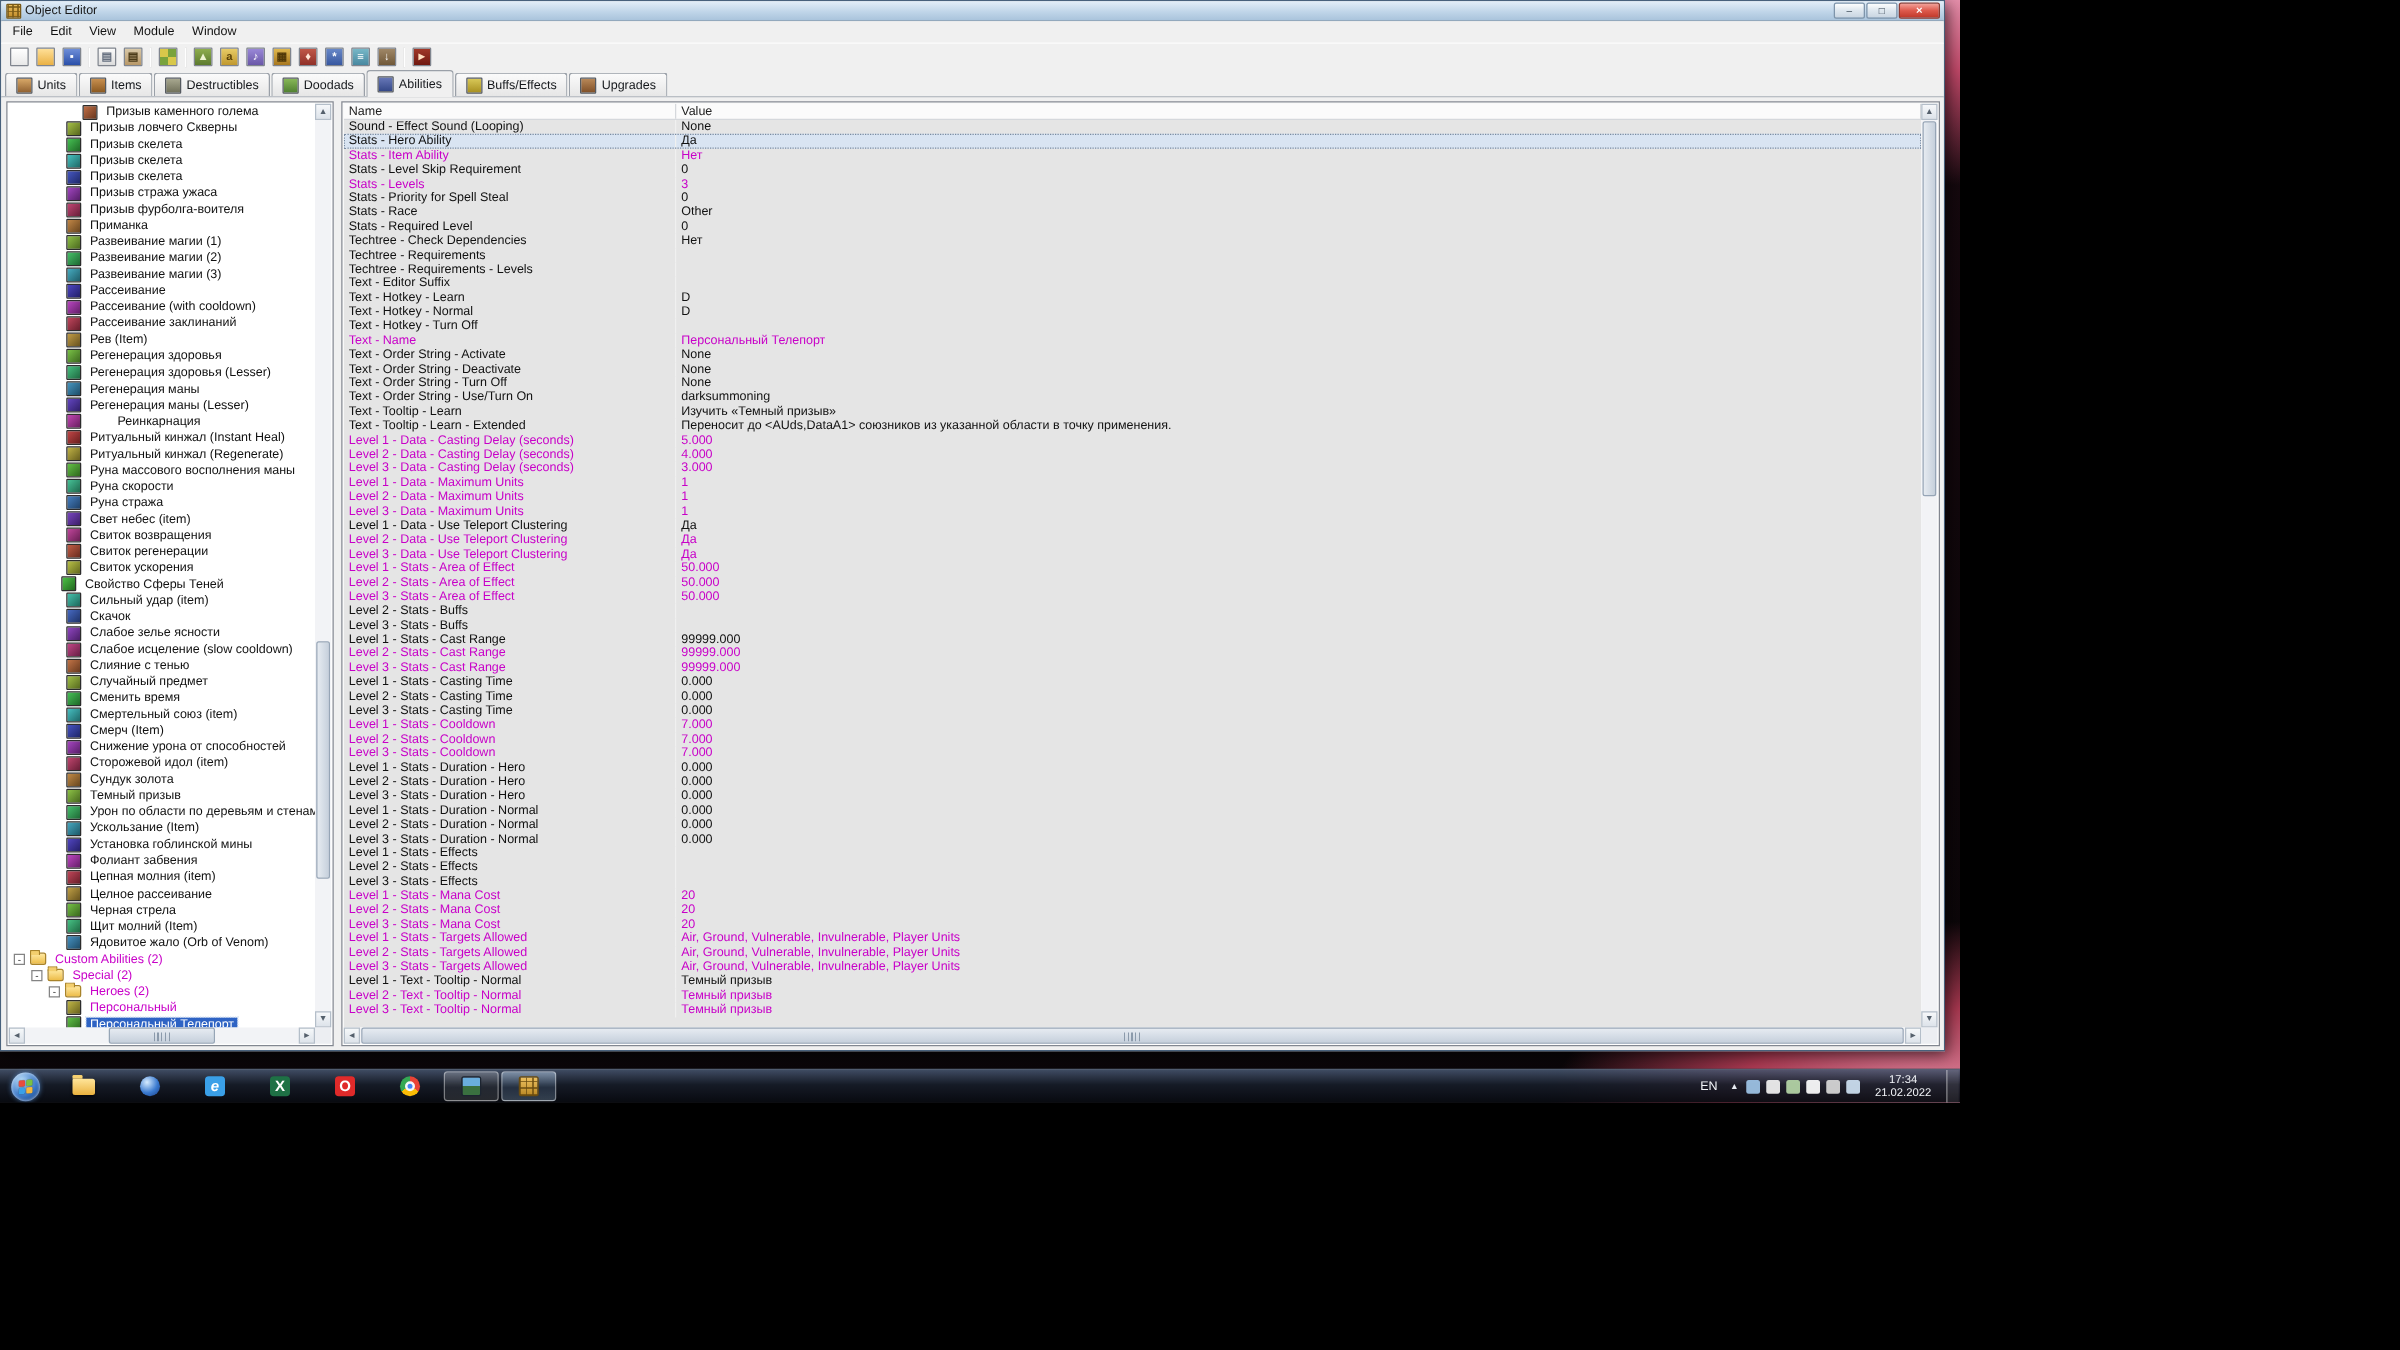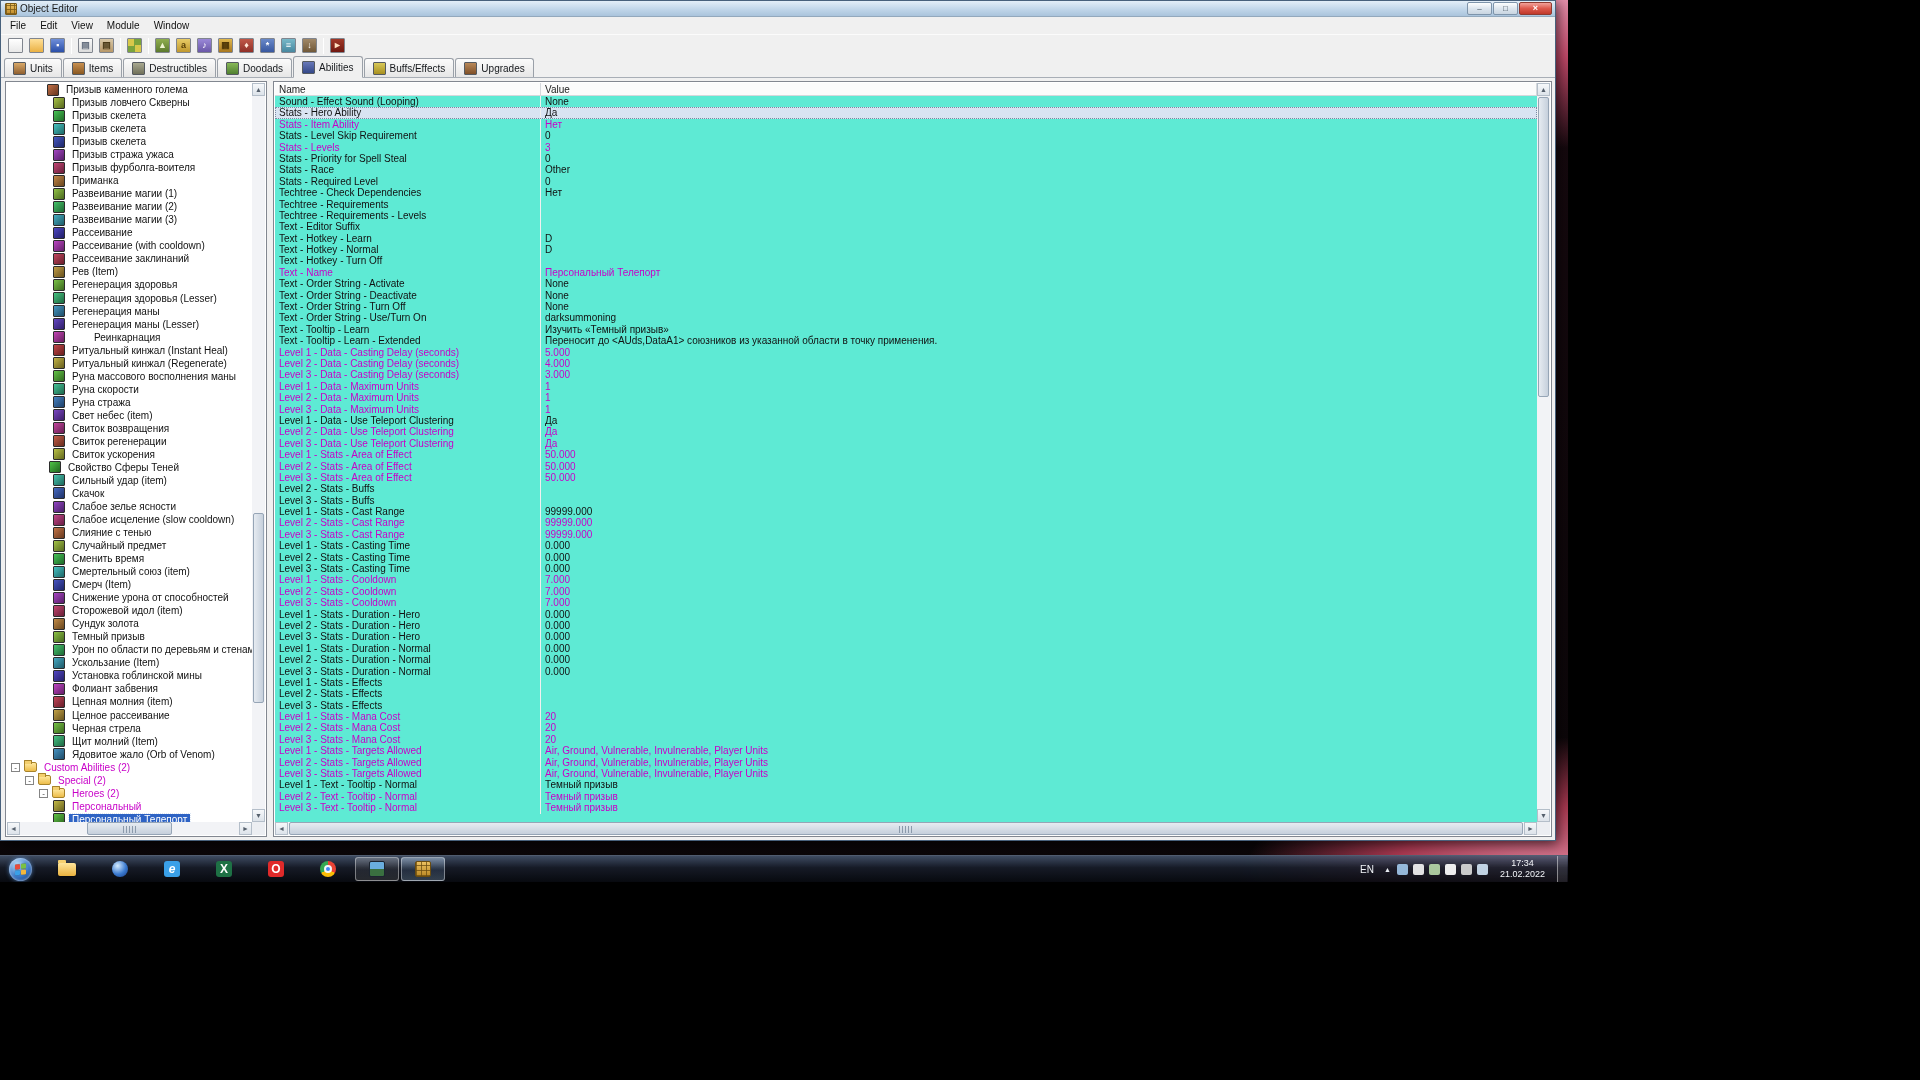--- a/index.html
+++ b/index.html
@@ -71,21 +71,21 @@
   .expander { width:9px; height:9px; border:1px solid #848484; background:#fff; color:#333; font-size:8px; line-height:7px;
     text-align:center; margin-right:4px; flex:none; }
   .folder-ic { width:13px; height:10px; margin-right:4px; position:relative; flex:none;
     background:linear-gradient(#ffe9a0,#edbd4a); border:1px solid #a8832a; border-radius:1px 2px 2px 2px; }
   .folder-ic::before { content:""; position:absolute; left:-1px; top:-3px; width:6px; height:3px;
     background:#f3cf6e; border:1px solid #a8832a; border-bottom:none; border-radius:1px 1px 0 0; }
   .tlabel { padding:0 3px; }
   .trow.sel .tlabel { background:#2e63c4; color:#fff; outline:1px dotted #dce6f4; }
 
   
-  .table-view { position:absolute; left:1px; top:1px; right:14px; bottom:14px; overflow:hidden; background:#5eead4; }
+  .table-view { position:absolute; left:1px; top:1px; right:14px; bottom:14px; overflow:hidden; background:#e5e5e5; }
   .thead { display:flex; height:13px; font-size:10px; color:#222; background:#fbfbfb; border-bottom:1px solid #d5d8dc; }
   .th { padding:0 4px; line-height:13px; border-right:1px solid #d5d8dc; }
   .th-name { width:266px; } .th-value { flex:1; }
   .row { height:11.4px; line-height:11.4px; display:flex; font-size:10px; color:#111; white-space:nowrap; }
   .td { overflow:hidden; }
   .tdn { width:266px; padding:0 4px; border-right:1px solid #f0f0f0; }
   .tdv { flex:1; padding:0 4px; }
   .row.rsel { background:#d9e4f2; outline:1px dotted #7a8aa0; outline-offset:-1px; }
 
   
@@ -230,21 +230,21 @@
         <span class="tab">
           <span class="tab-icon" style="background: linear-gradient(rgb(184, 136, 88), rgb(128, 80, 40));"></span>
           <span>Upgrades</span>
         </span>
       </div>
 
     <div class="main">
 
       <div class="panel tree-panel">
         <div class="tree-view">
-            <div class="trow" style="padding-left: 40px;">
+            <div class="trow" style="padding-left: 59px;">
               <span class="tico" style="background: linear-gradient(135deg, rgb(194, 112, 71), rgb(103, 54, 30));"></span>
               <span class="tlabel">Призыв каменного голема</span>
             </div>
             <div class="trow" style="padding-left: 46px;">
               <span class="tico" style="background: linear-gradient(135deg, rgb(167, 194, 71), rgb(87, 103, 30));"></span>
               <span class="tlabel">Призыв ловчего Скверны</span>
             </div>
             <div class="trow" style="padding-left: 46px;">
               <span class="tico" style="background: linear-gradient(135deg, rgb(71, 194, 84), rgb(30, 103, 37));"></span>
               <span class="tlabel">Призыв скелета</span>

